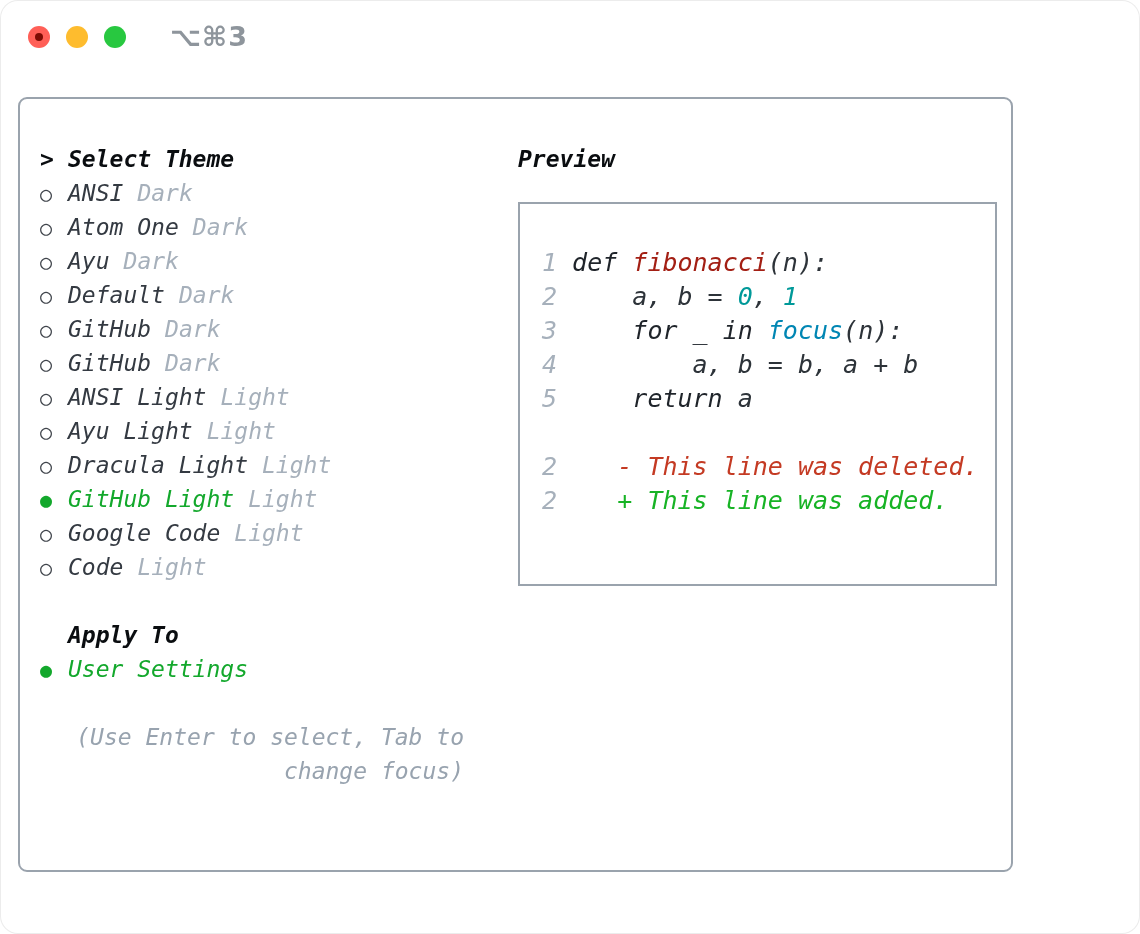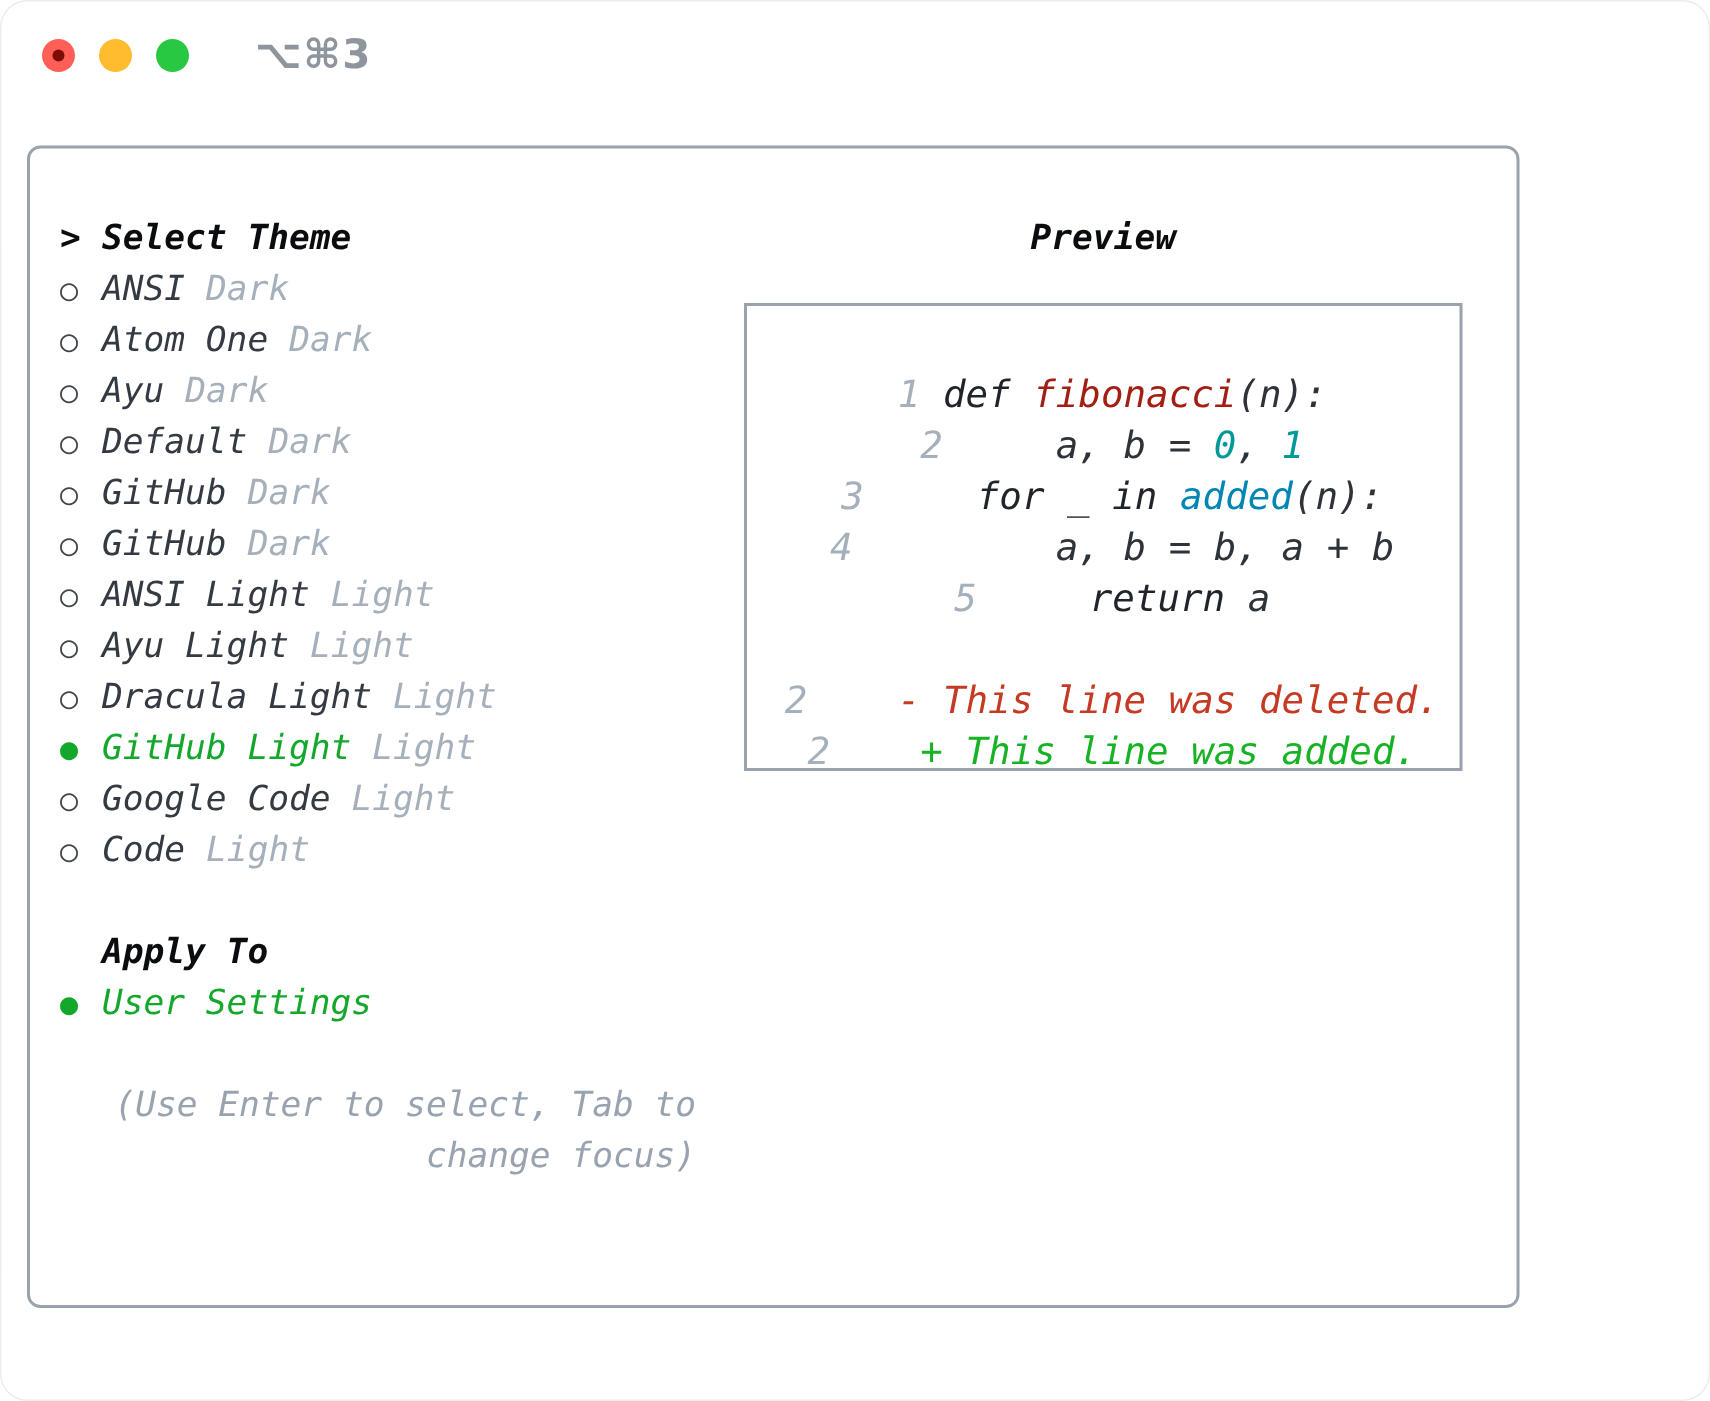--- a/index.html
+++ b/index.html
@@ -37,23 +37,23 @@
   .row.item .marker{font-size:20px;}
   .row.header .h-label, .prompt{font-weight:bold;color:var(--heading);}
   .prompt{color:#0a0d10;}
   .name{color:var(--text-primary);}
   .variant{color:var(--text-secondary);margin-left:14px;}
   .row.selected .name{color:var(--accent-green);}
   .row.selected .marker{color:var(--accent-green);}
   .spacer{height:34px;}
   .help{color:var(--help-text);width:424px;white-space:normal;text-align:right;}
   
-  .right-col{position:absolute;left:476px;top:43px;text-align:center;}
+  .right-col{position:absolute;left:498px;top:43px;}
   .preview-header{font-size:23px;line-height:34px;font-weight:bold;color:var(--heading);}
-  .preview-box{margin-top:26px;width:479px;height:312px;border:2px solid var(--panel-border);
+  .preview-box{margin-top:26px;width:479px;height:384px;border:2px solid var(--panel-border);
     background:#fff;padding:42px 10px 0 22px;overflow:hidden;}
   .cline{height:34px;line-height:34px;font-size:25px;white-space:pre;}
   .seg.ln{color:var(--line-number);}
   .seg.pl{color:var(--code-text);}
   .seg.kw{color:var(--keyword);}
   .seg.fn{color:var(--function-red);}
   .seg.num{color:var(--number-teal);}
   .seg.bi{color:var(--builtin-blue);}
   .seg.ctx{color:var(--context-gray);}
   .seg.del{color:var(--deleted-red);}
@@ -101,21 +101,21 @@
       <div class="spacer"></div>
       <div class="help">(Use Enter to select, Tab to change focus)</div>
     </div>
 
     <div class="right-col">
       <div class="preview-header">Preview</div>
       <div class="preview-box">
         <div id="code-lines">
             <div class="cline"><span class="seg ln">1 </span><span class="seg kw">def </span><span class="seg fn">fibonacci</span><span class="seg pl">(n):</span></div>
             <div class="cline"><span class="seg ln">2 </span><span class="seg pl">    a, b = </span><span class="seg num">0</span><span class="seg pl">, </span><span class="seg num">1</span></div>
-            <div class="cline"><span class="seg ln">3 </span><span class="seg pl">    </span><span class="seg kw">for</span><span class="seg pl"> _ </span><span class="seg kw">in</span><span class="seg pl"> </span><span class="seg bi">added</span><span class="seg pl">(n):</span></div>
+            <div class="cline"><span class="seg ln">3 </span><span class="seg pl">    </span><span class="seg kw">for</span><span class="seg pl"> _ </span><span class="seg kw">in</span><span class="seg pl"> </span><span class="seg bi">focus</span><span class="seg pl">(n):</span></div>
             <div class="cline"><span class="seg ln">4 </span><span class="seg pl">        a, b = b, a + b</span></div>
             <div class="cline"><span class="seg ln">5 </span><span class="seg pl">    </span><span class="seg kw">return</span><span class="seg pl"> a</span></div>
           </div>
         <div class="spacer"></div>
         <div id="diff-lines">
             <div class="cline"><span class="seg ln">2</span><span class="seg pl">    </span><span class="seg del">- This line was deleted.</span></div>
             <div class="cline"><span class="seg ln">2</span><span class="seg pl">    </span><span class="seg add">+ This line was added.</span></div>
           </div>
       </div>
     </div>

